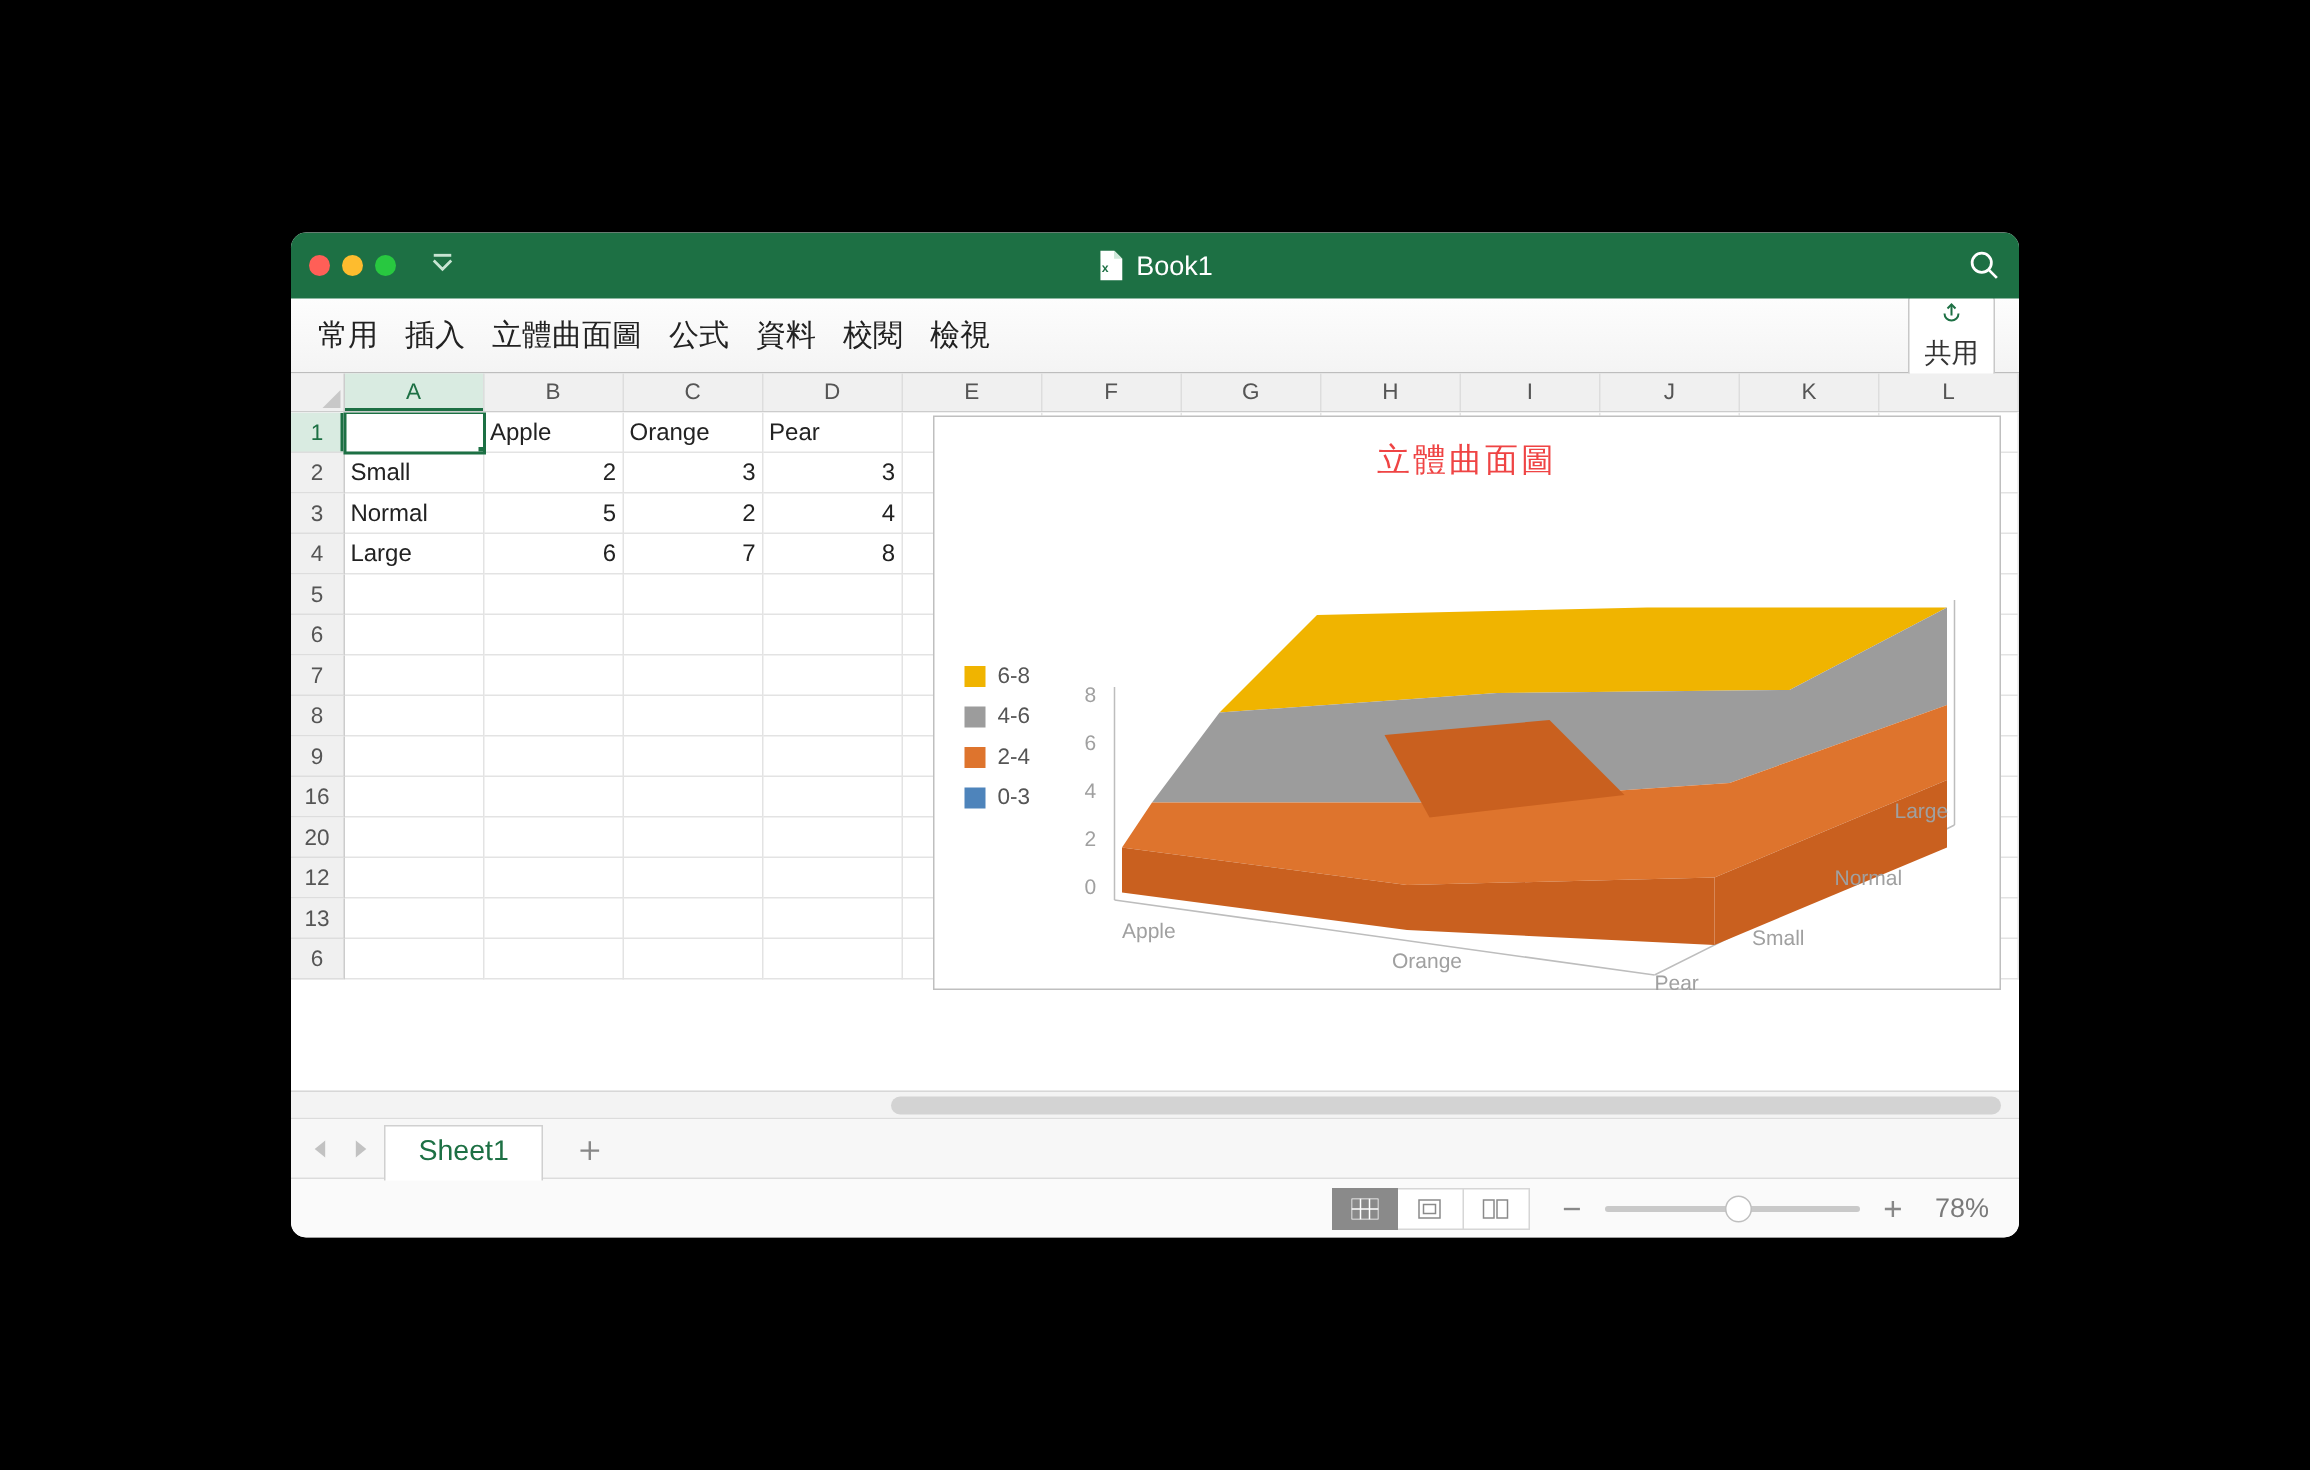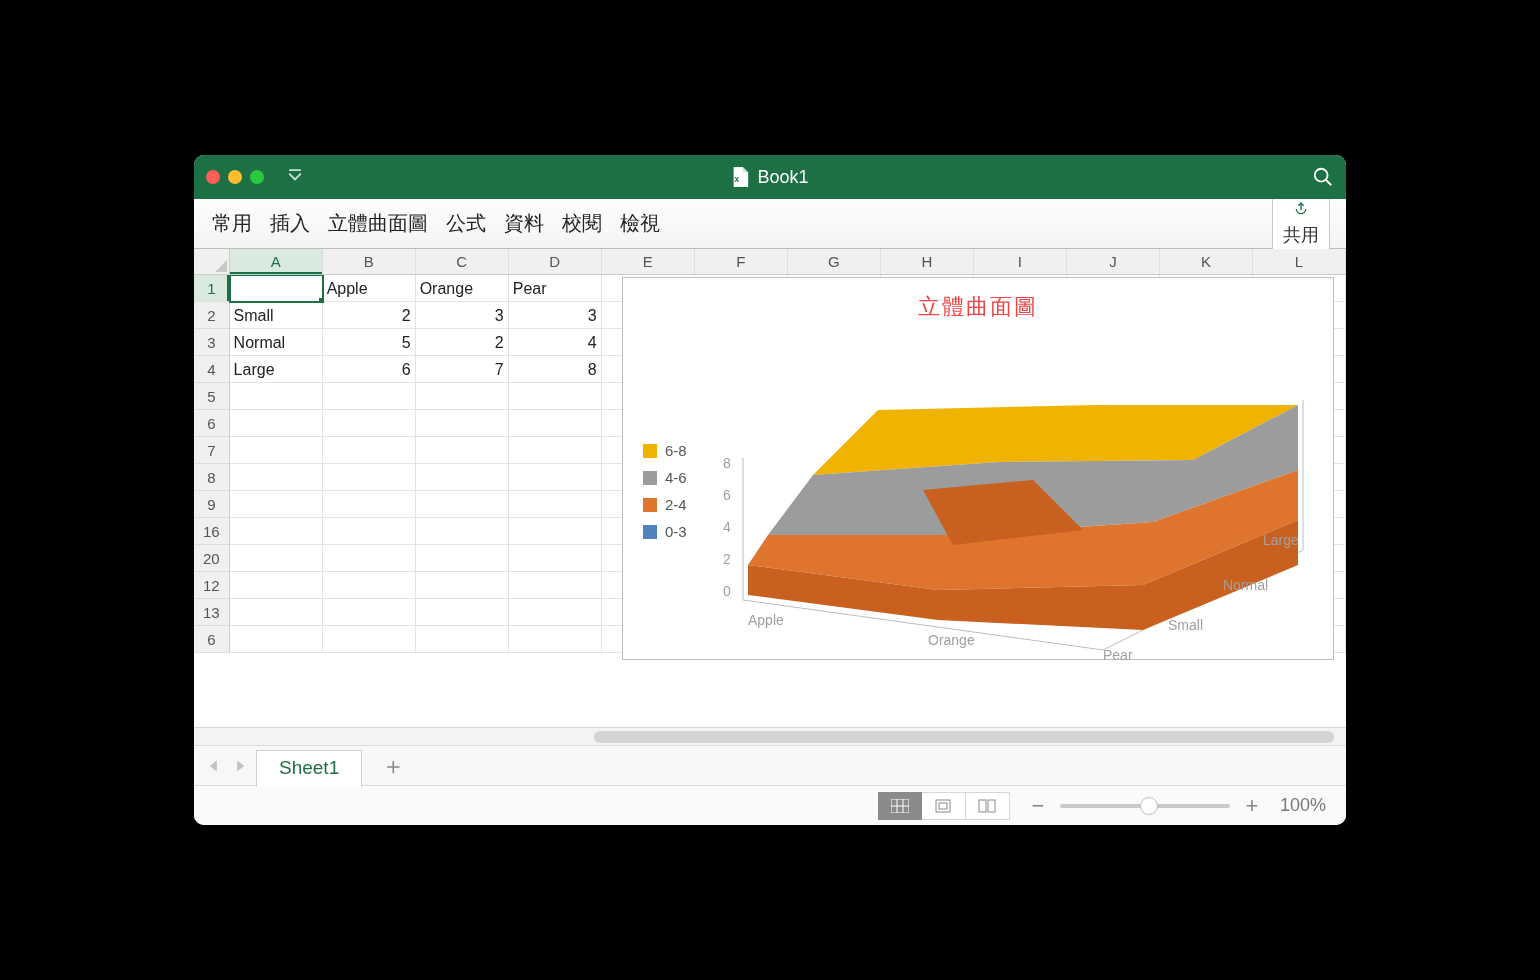--- a/index.html
+++ b/index.html
@@ -554,16 +554,16 @@
           </svg>
       </div>
     </div>
     <div class="zoom-ctrl">
       <span class="zm-btn">−</span>
       <div class="slider">
           <div class="knob"></div>
         </div>
       <span class="zm-btn">+</span>
     </div>
-    <span>100%</span>
+    <span>78%</span>
   </div>
 
 </div>
 
 </body></html>

